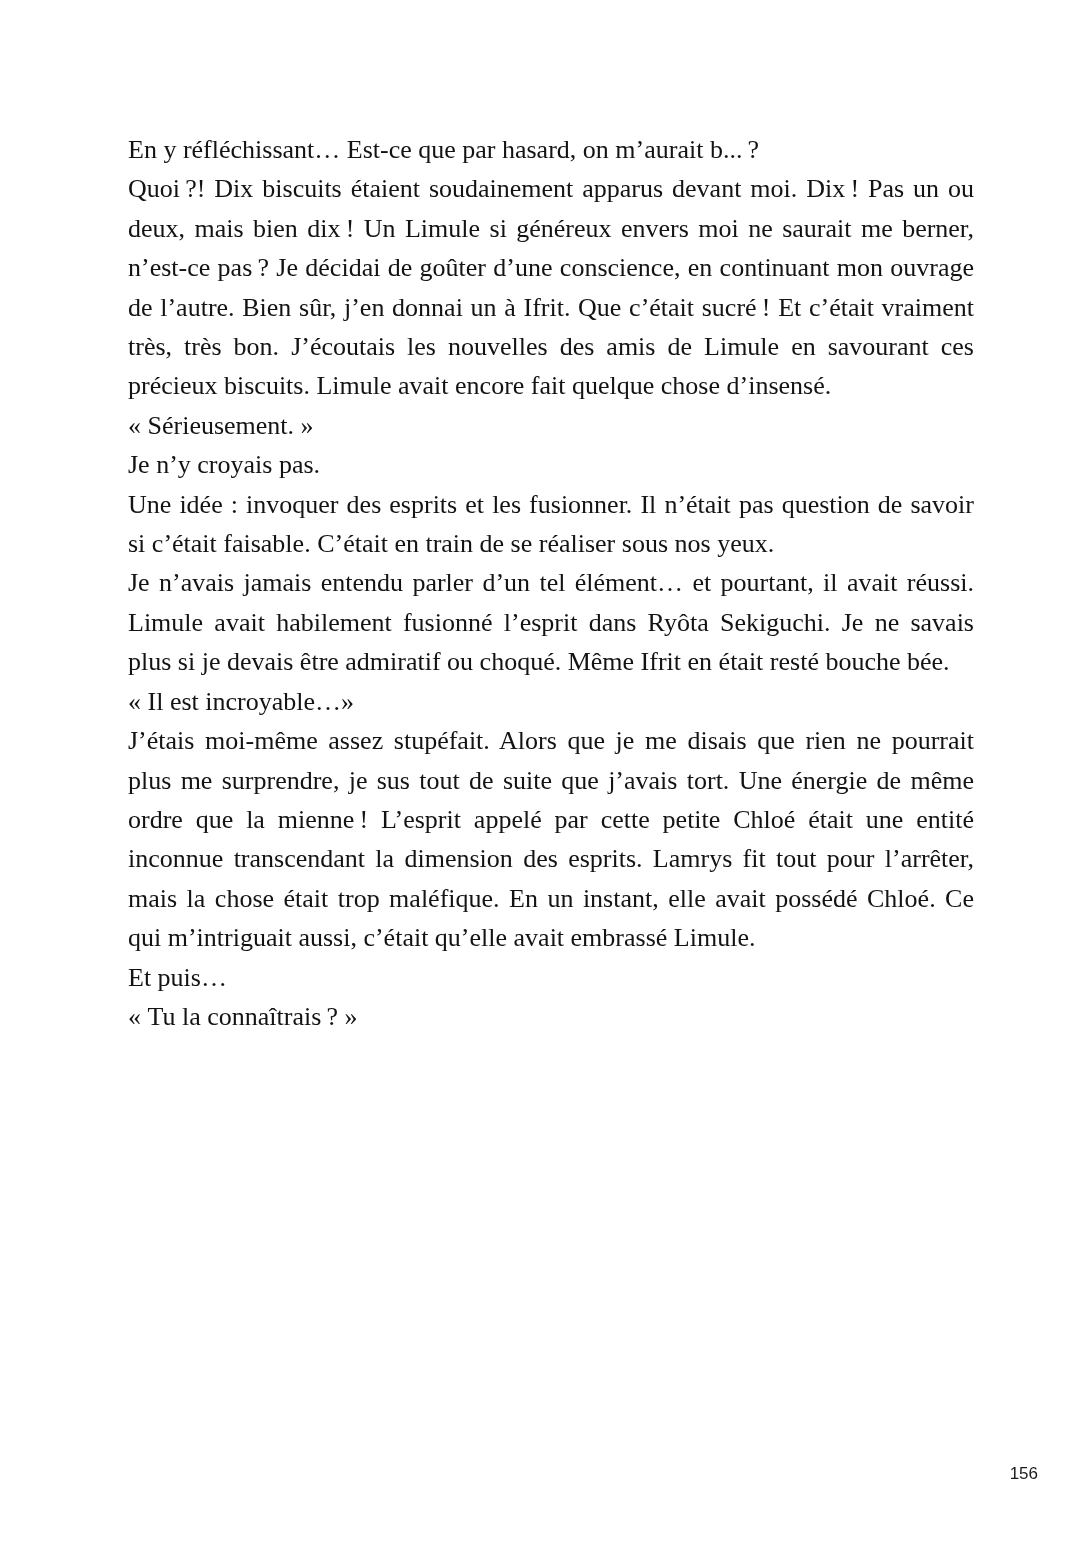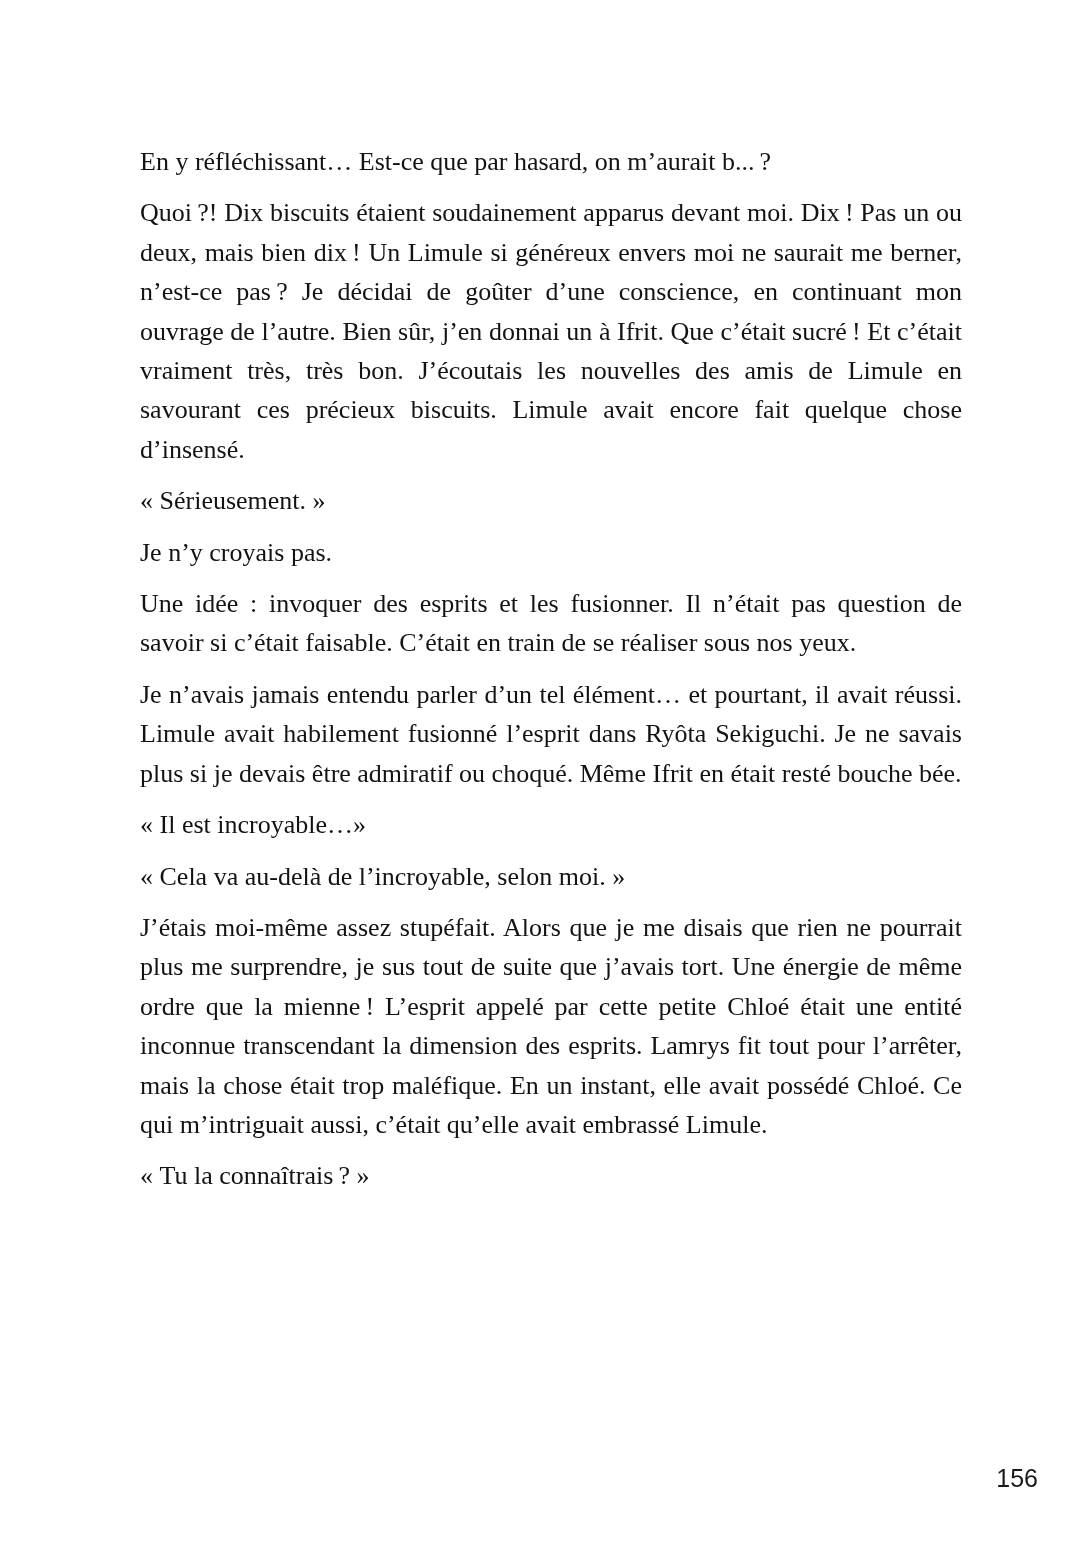--- a/index.html
+++ b/index.html
@@ -19,45 +19,45 @@
     left: 128px;
     top: 130px;
     width: 846px;
     font-family: "Liberation Serif", "DejaVu Serif", serif;
     font-size: 26px;
     line-height: 39.4px;
     color: #131313;
     text-align: justify;
   }
   .text-block p {
-    margin: 12px;
+    margin: 0;
     padding: 0;
   }
   .seg-italic {
     font-style: italic;
   }
   .page-number {
     position: absolute;
     right: 47px;
     top: 1464px;
     font-family: "Liberation Sans", "DejaVu Sans", sans-serif;
-    font-size: 25px;
+    font-size: 17px;
     color: #1a1a1a;
   }
 </style>
 </head>
 <body>
 
 <main class="page">
   <div class="text-block">
       <p><span>En y réfléchissant… Est-ce que par hasard, on m’aurait b... ?</span></p>
       <p><span>Quoi ?! Dix biscuits étaient soudainement apparus devant moi. Dix ! Pas un ou deux, mais bien dix ! Un Limule si généreux envers moi ne saurait me berner, n’est-ce pas ? Je décidai de goûter d’une conscience, en continuant mon ouvrage de l’autre. Bien sûr, j’en donnai un à Ifrit. Que c’était sucré ! Et c’était vraiment très, très bon. J’écoutais les nouvelles des amis de Limule en savourant ces précieux biscuits. Limule avait encore fait quelque chose d’insensé.</span></p>
       <p><span>«&nbsp;Sérieusement.&nbsp;»</span></p>
       <p><span>Je n’y croyais pas.</span></p>
       <p><span>Une idée&nbsp;: invoquer des esprits et les fusionner. Il n’était pas question de savoir si c’était faisable. C’était en train de se réaliser sous nos yeux.</span></p>
       <p><span>Je n’avais jamais entendu parler d’un tel élément… et pourtant, il avait réussi. Limule avait habilement fusionné l’esprit dans Ryôta Sekiguchi. Je ne savais plus si je devais être admiratif ou choqué. Même Ifrit en était resté bouche bée.</span></p>
       <p><span>«&nbsp;Il est incroyable…»</span></p>
-      <p><span>«&nbsp;Cela va au-delà de l’incroyable, selon moi.&nbsp;»</span></p>
       <p><span>J’étais moi-même assez stupéfait. Alors que je me disais que rien ne pourrait plus me surprendre, je sus tout de suite que j’avais tort. Une énergie de même ordre que la mienne ! L’esprit appelé par cette petite Chloé était une entité inconnue transcendant la dimension des esprits. Lamrys fit tout pour l’arrêter, mais la chose était trop maléfique. En un instant, elle avait possédé Chloé. Ce qui m’intriguait aussi, c’était qu’elle avait embrassé Limule.</span></p>
+      <p><span>Et puis…</span></p>
       <p><span>«&nbsp;Tu la connaîtrais ?&nbsp;»</span></p>
     </div>
   <div class="page-number">156</div>
 </main>
 
 </body></html>

